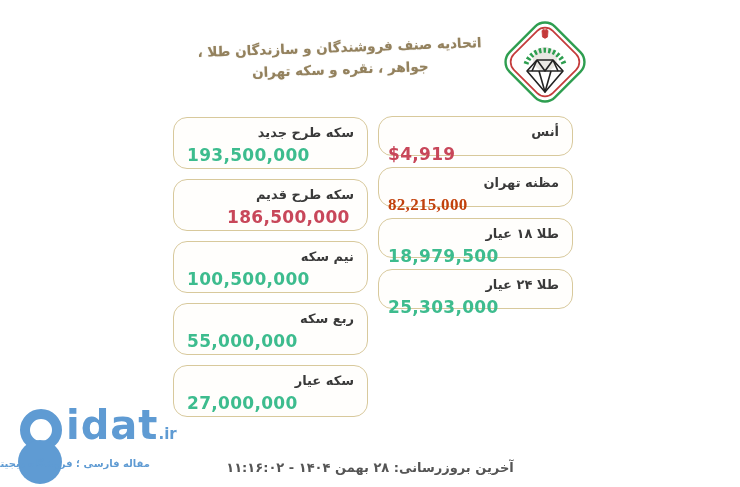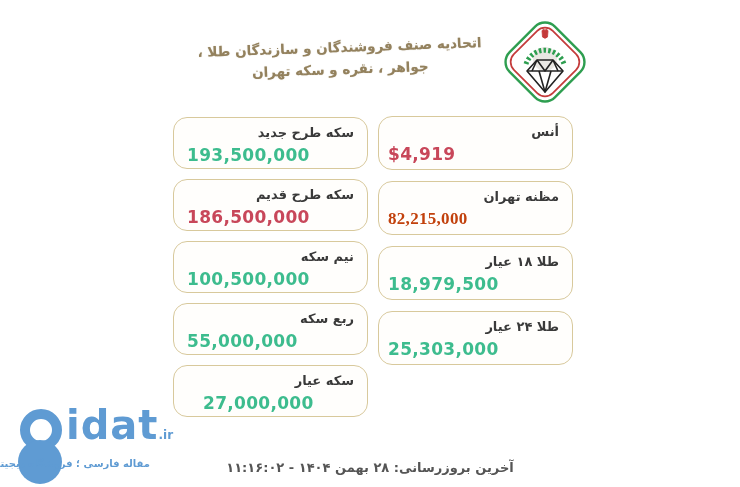--- a/index.html
+++ b/index.html
@@ -35,21 +35,21 @@
   .col-b{left:0;top:1px;}
   .card{
     box-sizing:border-box;
     width:195px;
     background:#fffefc;
     border:1.5px solid #d8c99c;
     border-radius:14px;
     padding:6px 13px 4px 13px;
     margin-bottom:11px;
   }
-  .col-a .card{height:54px;padding-left:9px;}
+  .col-a .card{height:40px;padding-left:9px;}
   .col-b .card{height:52px;margin-bottom:10px;}
   .card-label{
     direction:rtl;
     text-align:right;
     font-size:13px;
     font-weight:700;
     color:#3a3a3a;
     line-height:18px;
   }
   .card-value{
@@ -79,21 +79,21 @@
   .g-mark{position:absolute;left:4px;top:6px;}
   .brand-line{
     position:absolute;left:56px;top:-1px;
     color:#5f9bd3;
     font-weight:700;
     font-size:40px;
     letter-spacing:1px;
     line-height:48px;
     white-space:nowrap;
   }
-  .brand-tld{font-size:12px;font-weight:700;letter-spacing:0;}
+  .brand-tld{font-size:15px;font-weight:700;letter-spacing:0;}
   .tagline{
     position:absolute;left:22px;top:56px;width:118px;
     direction:rtl;text-align:center;
     font-size:10px;color:#5f9bd3;font-weight:700;
     white-space:nowrap;
   }
 </style>
 </head>
 <body>
 
@@ -140,33 +140,33 @@
       </div>
     </div>
 
     <div class="col col-b">
       <div class="card">
         <div class="card-label">سکه طرح جدید</div>
         <div class="card-value" style="color: rgb(61, 188, 142);">193,500,000</div>
       </div>
       <div class="card">
         <div class="card-label">سکه طرح قدیم</div>
-        <div class="card-value" style="color: rgb(200, 71, 90);">186,500,000</div>
+        <div class="card-value" style="color: rgb(200, 71, 90); margin-left: 40px;">186,500,000</div>
       </div>
       <div class="card">
         <div class="card-label">نیم سکه</div>
         <div class="card-value" style="color: rgb(61, 188, 142);">100,500,000</div>
       </div>
       <div class="card">
         <div class="card-label">ربع سکه</div>
         <div class="card-value" style="color: rgb(61, 188, 142);">55,000,000</div>
       </div>
       <div class="card">
         <div class="card-label">سکه عیار</div>
-        <div class="card-value" style="color: rgb(61, 188, 142); margin-left: 16px;">27,000,000</div>
+        <div class="card-value" style="color: rgb(61, 188, 142);">27,000,000</div>
       </div>
     </div>
 
   </div>
 
   <div class="last-update">آخرین بروزرسانی: ۲۸ بهمن ۱۴۰۴ - ۱۱:۱۶:۰۲</div>
 
   <div class="watermark">
     <svg class="g-mark" width="56" height="78" viewBox="0 0 56 78" xmlns="http://www.w3.org/2000/svg">
       <circle cx="27" cy="22" r="16" fill="none" stroke="#5f9bd3" stroke-width="10"></circle>

